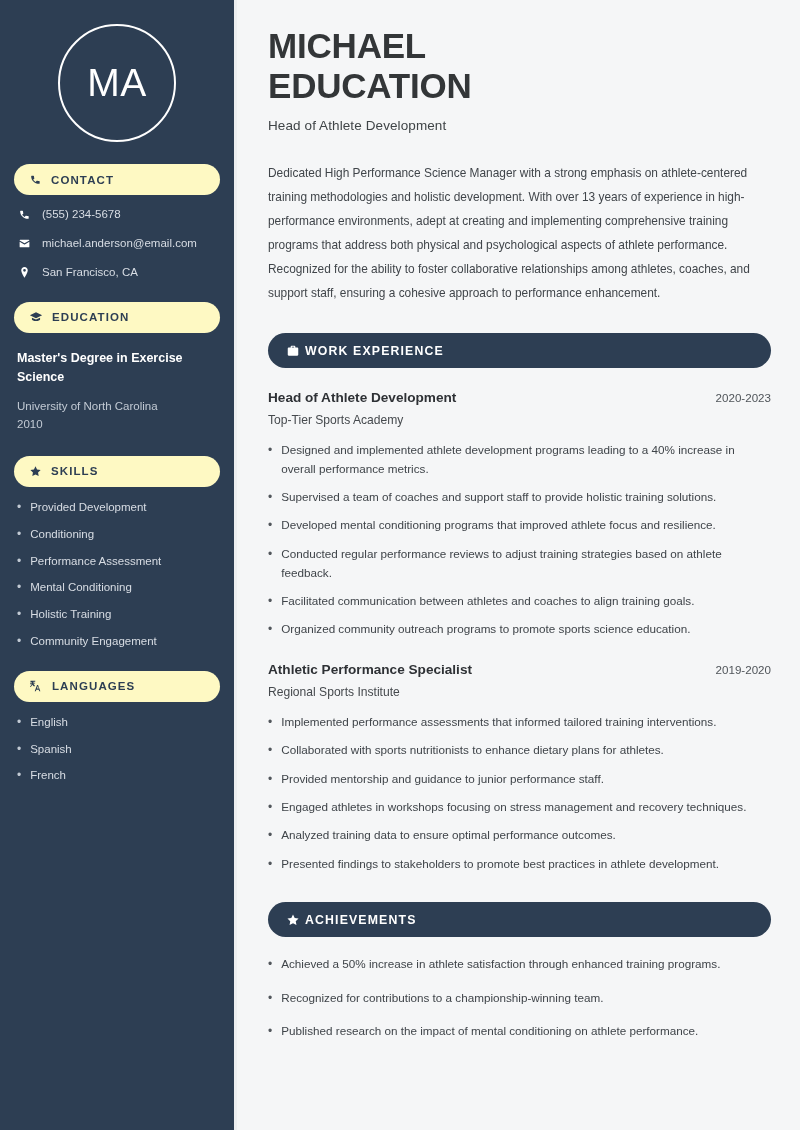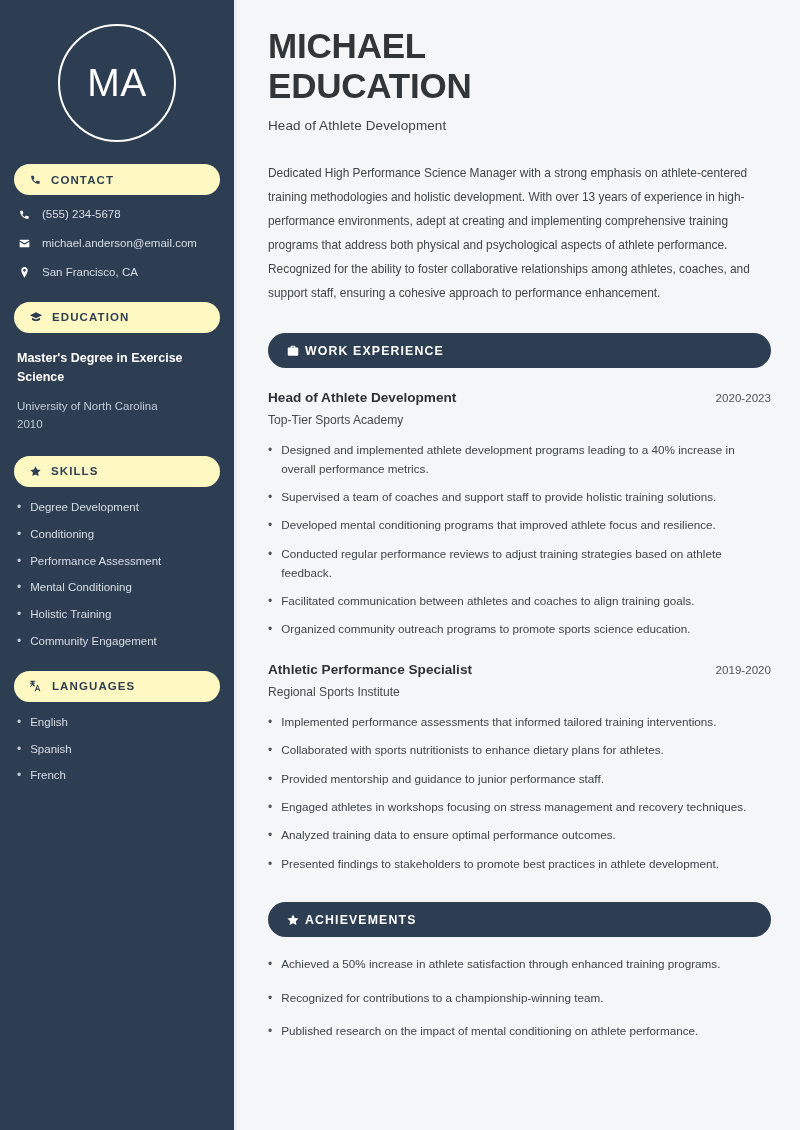--- a/index.html
+++ b/index.html
@@ -309,21 +309,21 @@
         <svg width="13" height="13" viewBox="0 0 24 24" fill="#2d3e53">
           <path d="M12 2.5l2.9 6 6.6.9-4.8 4.6 1.2 6.5L12 17.4l-5.9 3.1 1.2-6.5L2.5 9.4l6.6-.9 2.9-6z"></path>
         </svg>
       </span>
       <span class="pill-label">SKILLS</span>
     </div>
 
     <div class="side-list">
       <div class="side-li">
         <span class="dot">•</span>
-        <span class="txt">Degree Development</span>
+        <span class="txt">Provided Development</span>
       </div>
       <div class="side-li">
         <span class="dot">•</span>
         <span class="txt">Conditioning</span>
       </div>
       <div class="side-li">
         <span class="dot">•</span>
         <span class="txt">Performance Assessment</span>
       </div>
       <div class="side-li">

